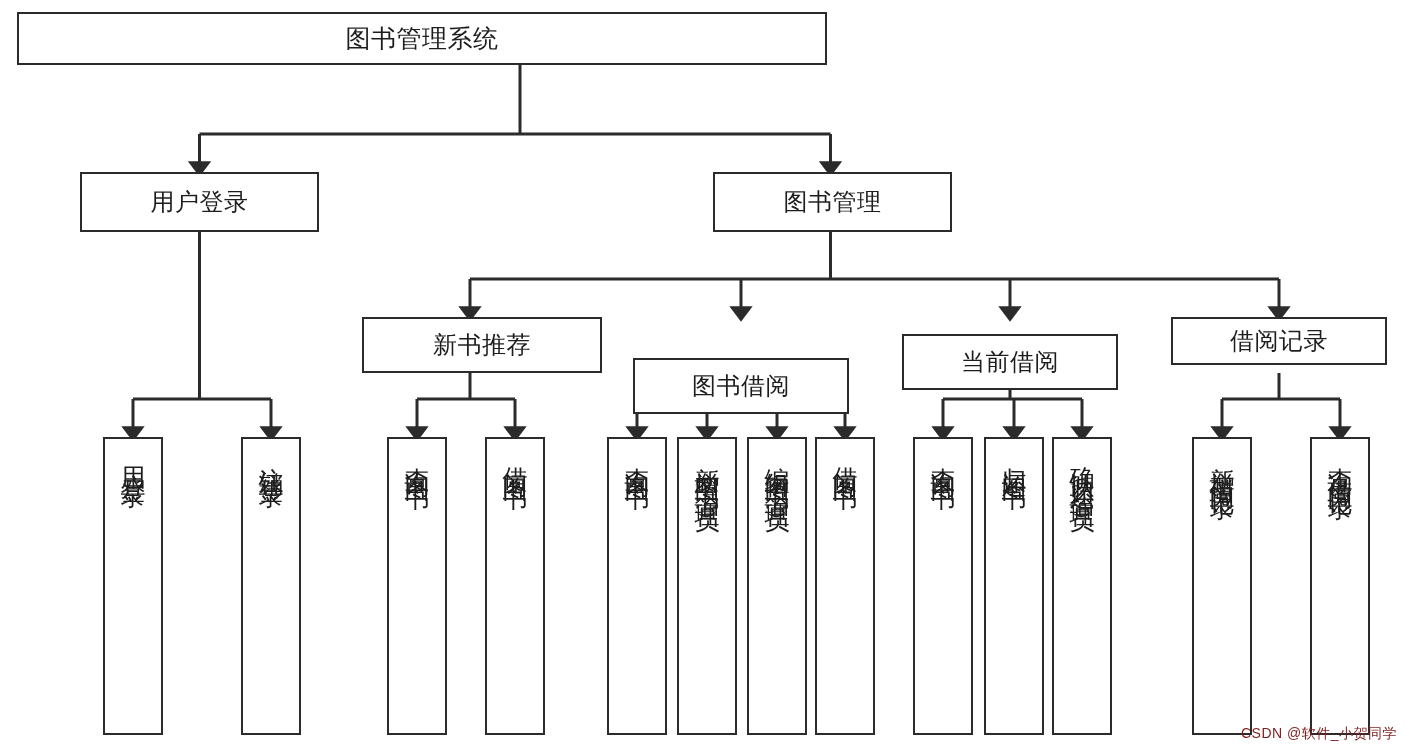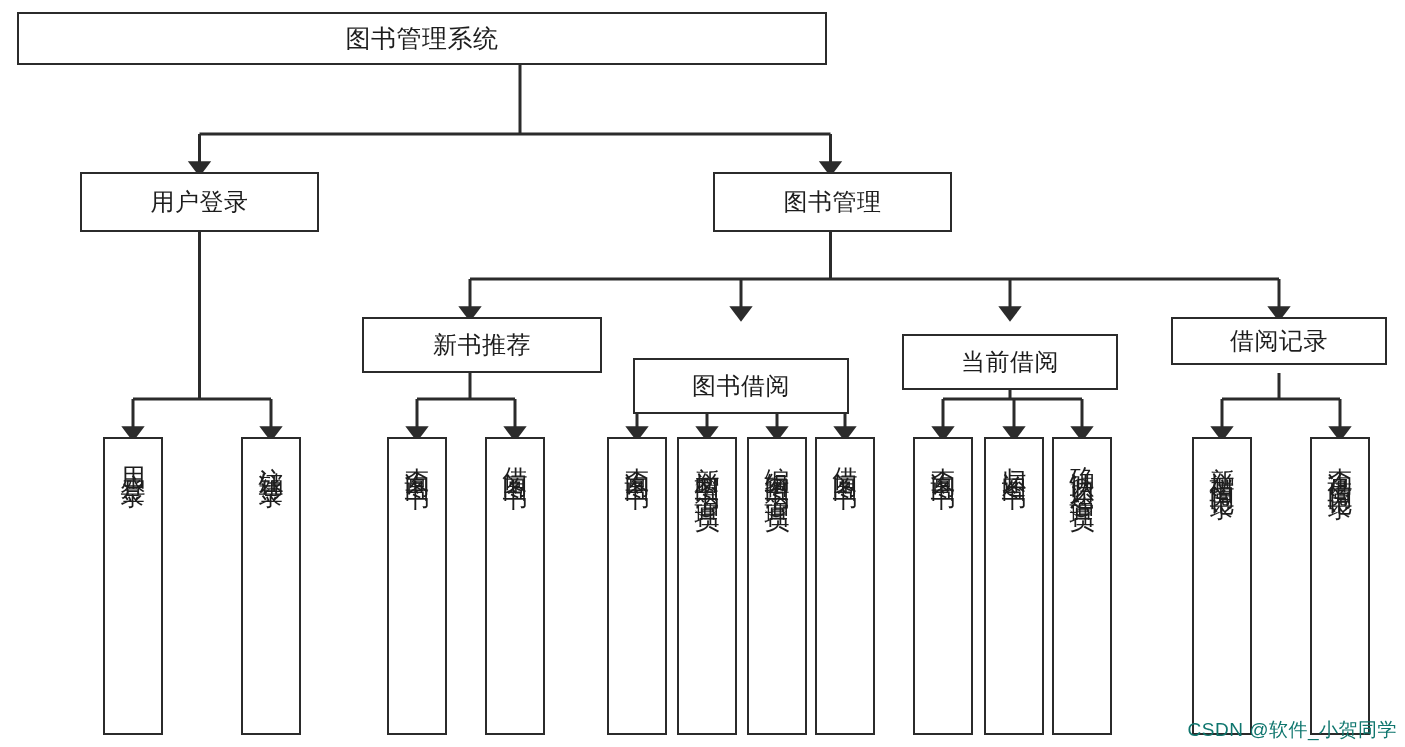--- a/index.html
+++ b/index.html
@@ -59,22 +59,22 @@
     text-orientation: upright;
     font-size: 25px;
     line-height: 1;
     letter-spacing: 6px;
     white-space: nowrap;
   }
   .watermark {
     position: absolute;
     right: 8px;
     bottom: 4px;
-    font-size: 19px;
-    color: #0f766e;
+    font-size: 14px;
+    color: #7f1d1d;
     white-space: nowrap;
     letter-spacing: 0.5px;
   }
 </style>
 </head>
 <body>
 
 <div id="canvas">
 
   <svg id="edges" viewBox="0 0 1405 747" xmlns="http://www.w3.org/2000/svg">

